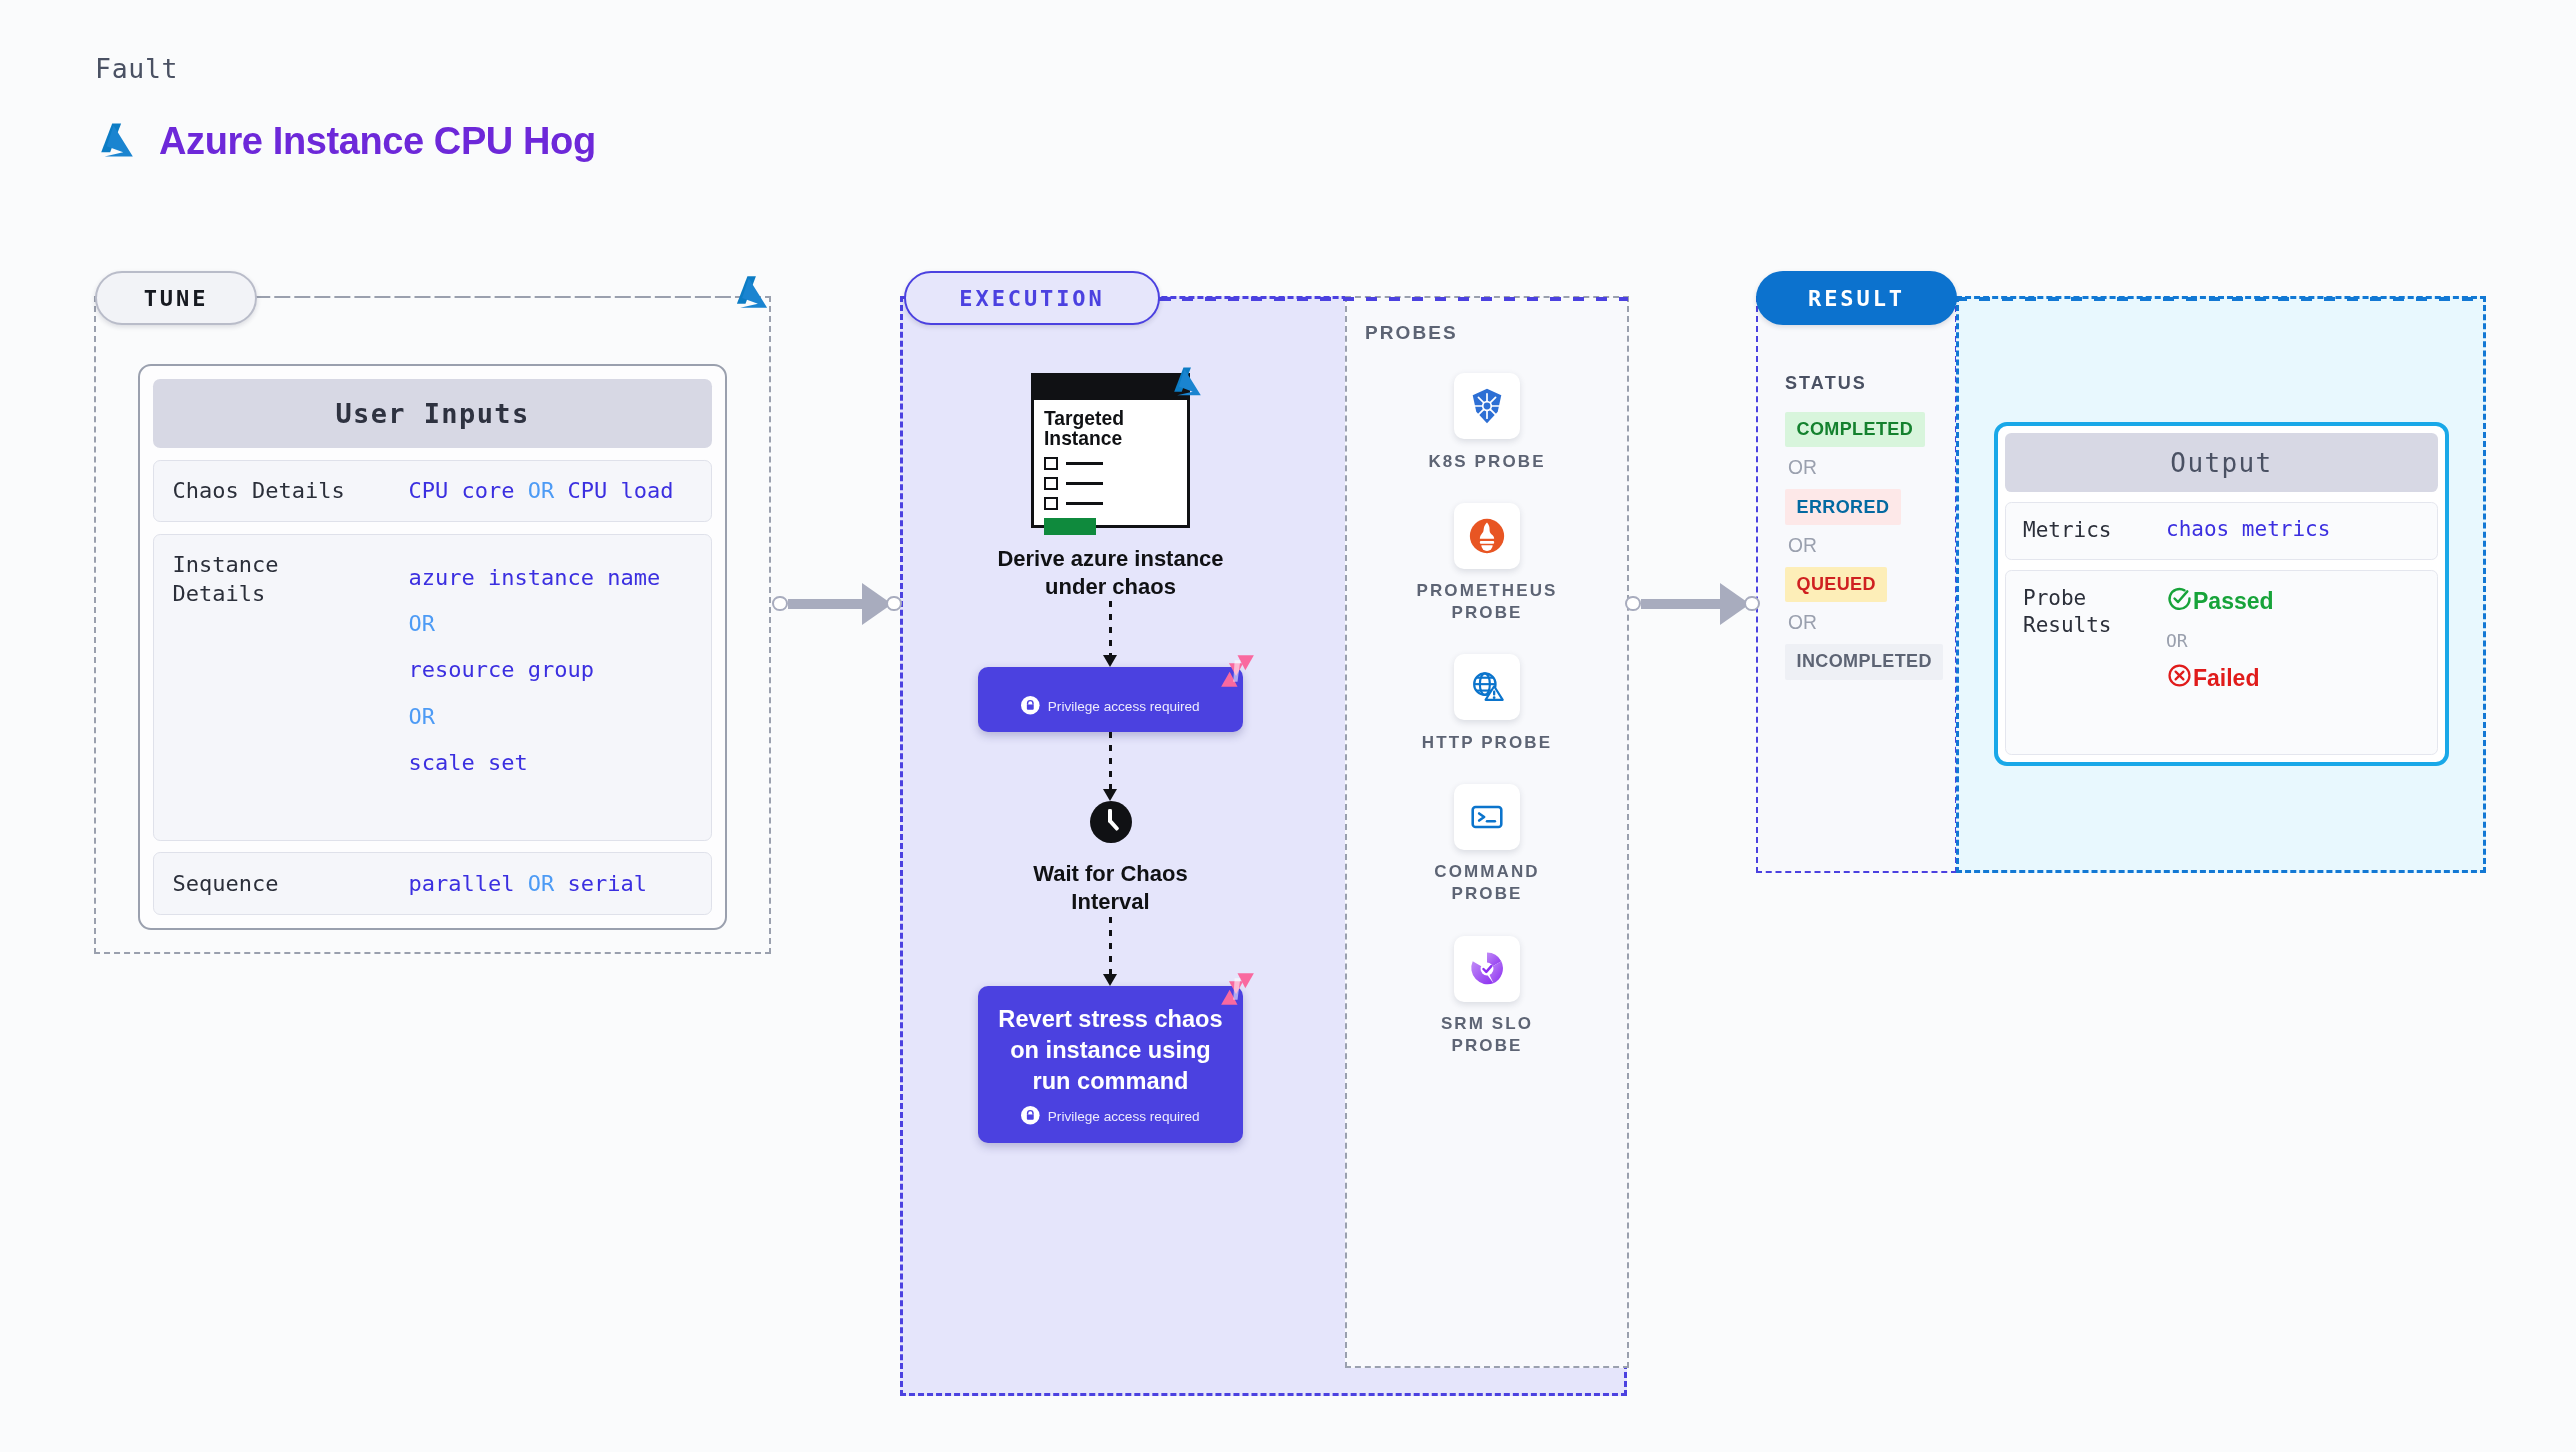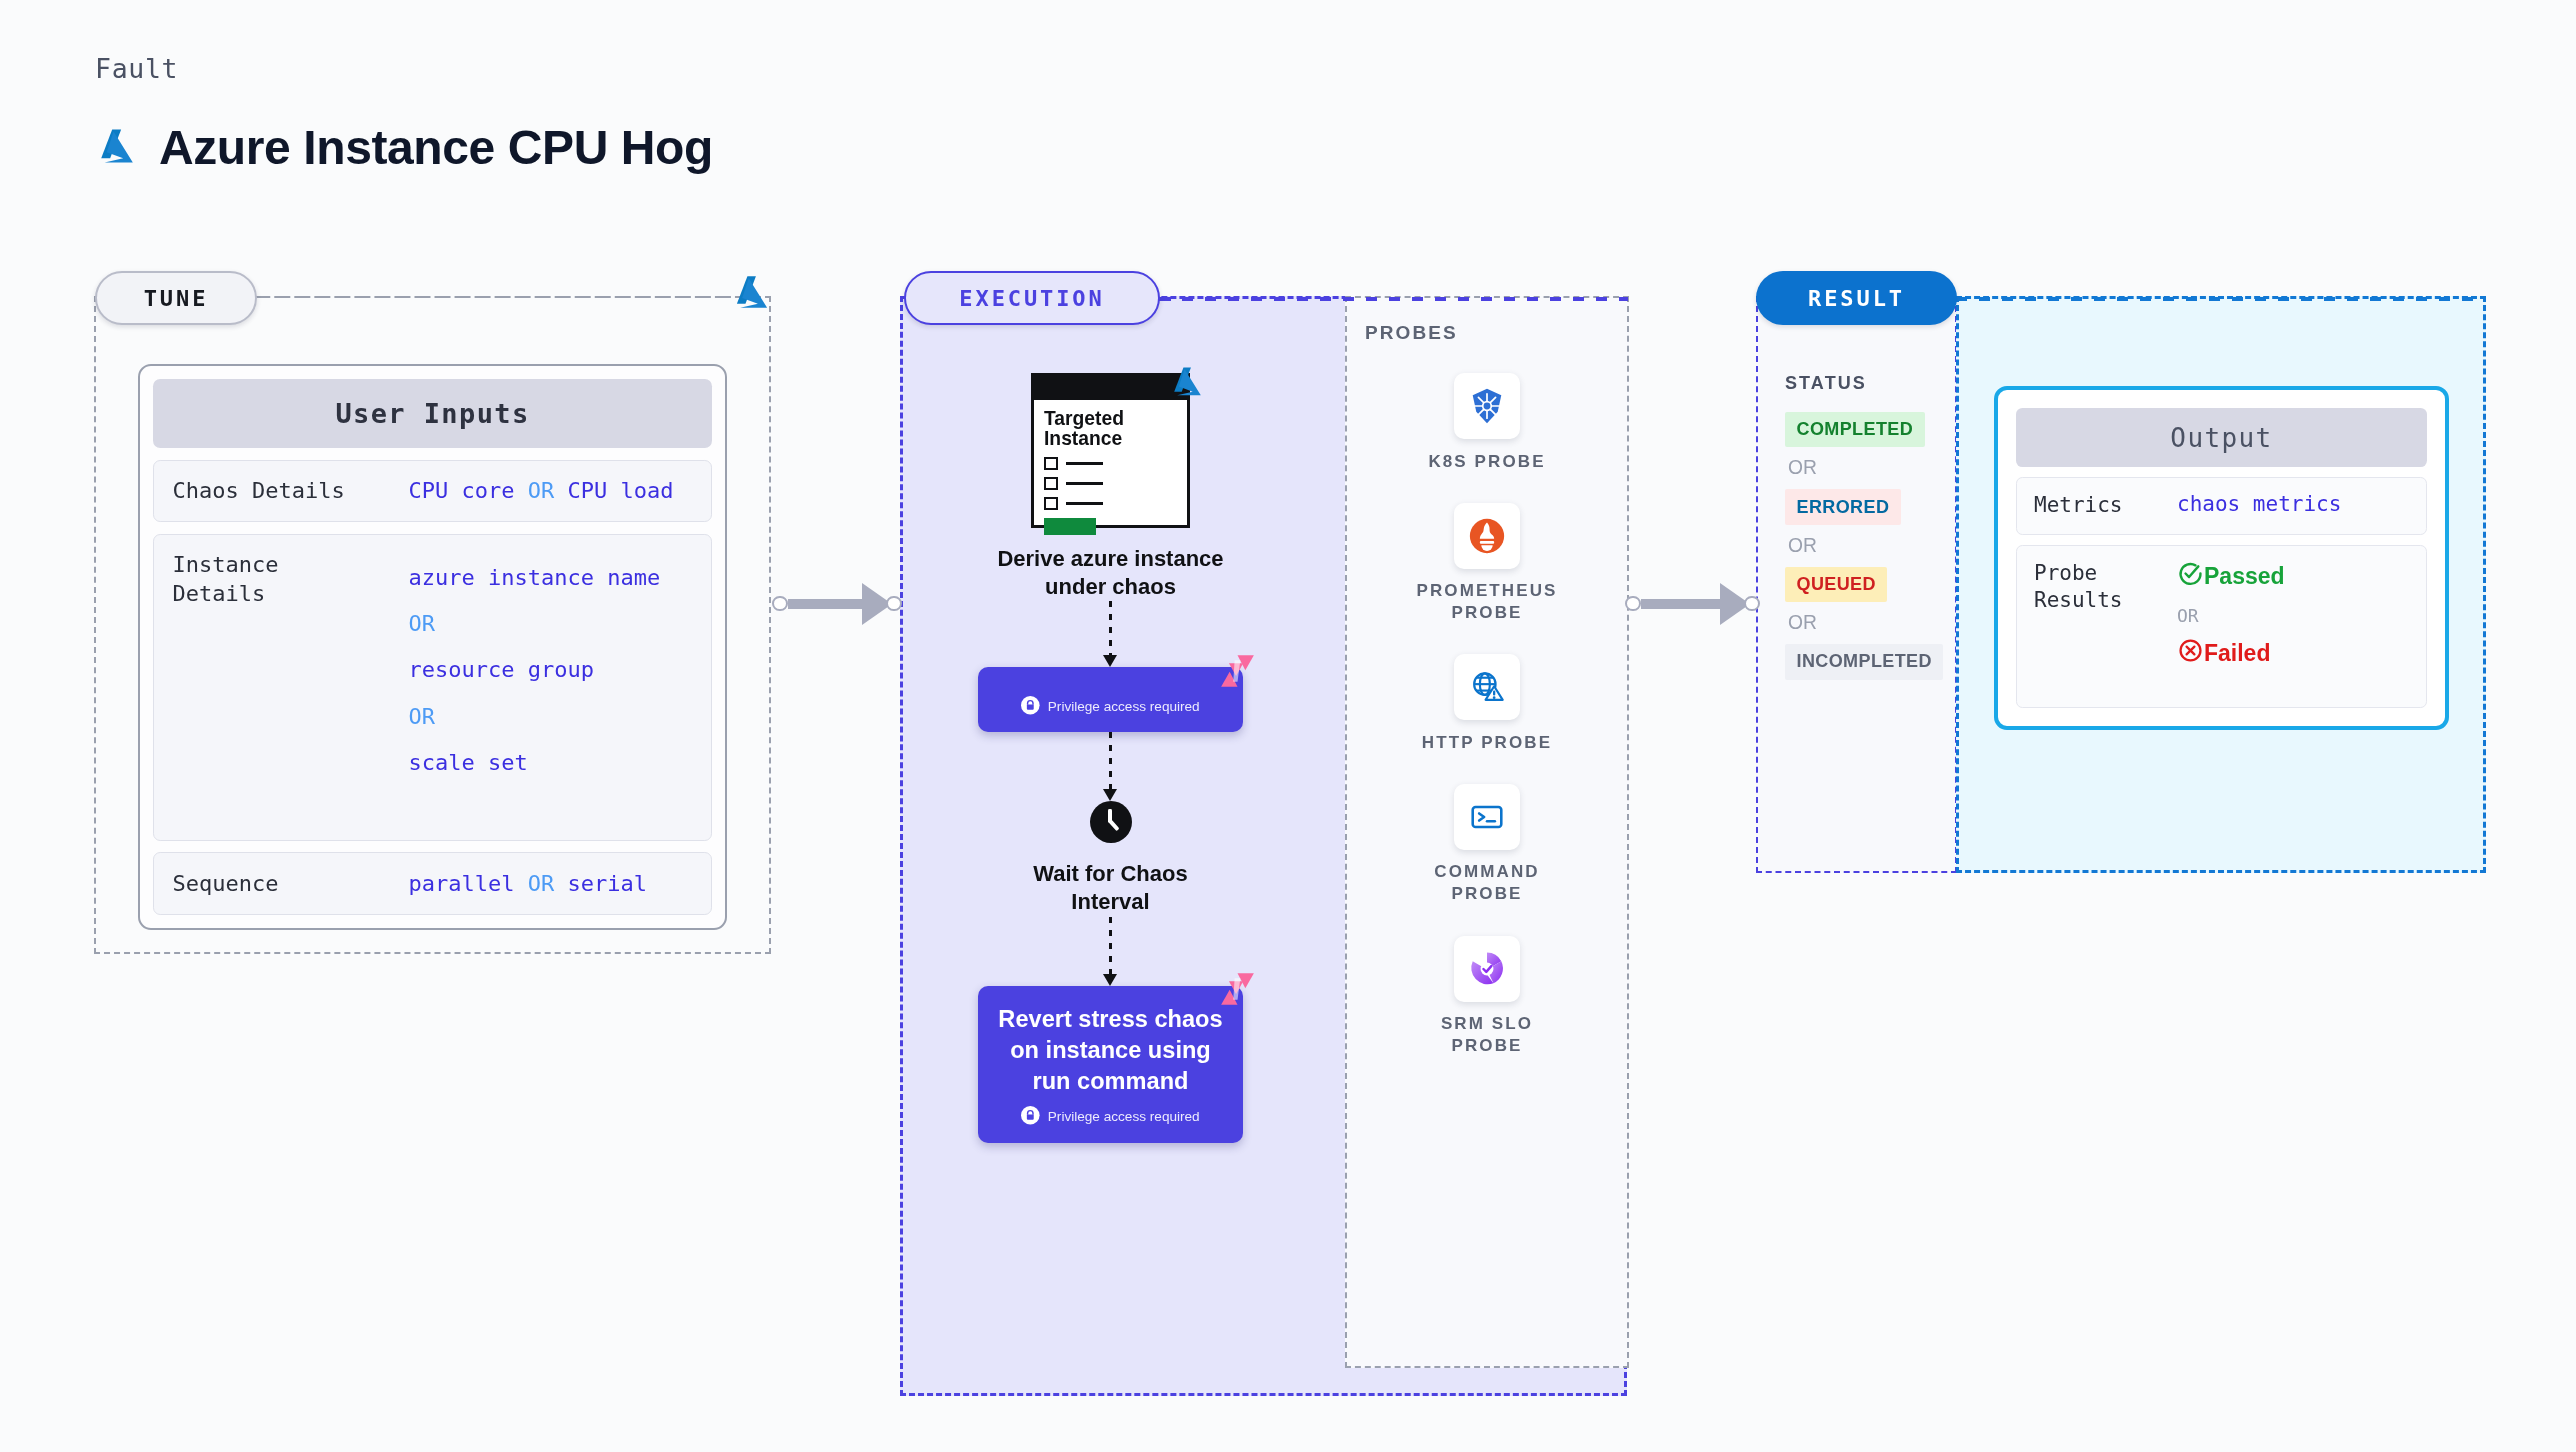--- a/index.html
+++ b/index.html
@@ -11,21 +11,21 @@
   }
   .stage { position: relative; width: 2576px; height: 1452px; }
 
   
   .fault-label {
     position: absolute; left: 95px; top: 53px;
     font-family: "DejaVu Sans Mono", monospace;
     font-size: 26.5px; color: #4a5163; letter-spacing: 0.7px;
   }
   .title-row { position: absolute; left: 95px; top: 120px; display: flex; align-items: center; gap: 20px; }
-  .title-text { font-size: 48px; font-weight: bold; color: #0f172a; letter-spacing: -0.4px; }
+  .title-text { font-size: 38px; font-weight: bold; color: #6d28d9; letter-spacing: -0.4px; }
   .azure-logo { display: block; }
 
   
   .panel-badge {
     position: absolute; display: flex; align-items: center; justify-content: center;
     border-radius: 716px; font-family: "DejaVu Sans Mono", monospace;
     font-weight: bold; letter-spacing: 2.9px; z-index: 8;
     box-shadow: 0 2.1px 5px rgba(30,30,60,.14);
   }
   .badge-tune { left: 95px; top: 271px; width: 162px; height: 54px;
@@ -133,23 +133,23 @@
   .status-list { position: absolute; left: 1785px; top: 412px; width: 165px;
     display: flex; flex-direction: column; align-items: flex-start; gap: 0; }
   .st-badge { display: inline-block; border-radius: 2px; padding: 7.2px 11.5px;
     font-size: 18px; font-weight: bold; letter-spacing: 0.4px; }
   .st-or { font-size: 19.3px; color: #9aa0ae; padding: 10px 2.9px; }
   .b-completed { background: #d8f5dc; color: #14812e; }
   .b-errored { background: #fde8e8; color: #0369a1; }
   .b-queued { background: #fdeeb8; color: #cf2020; }
   .b-incompleted { background: #eef0f5; color: #5d6474; }
 
-  .out-card { position: absolute; left: 1994px; top: 386px; width: 455px; height: 344px;
+  .out-card { position: absolute; left: 1994px; top: 422px; width: 455px; height: 344px;
     background: #ffffff; border: 4.3px solid #19a8e8; border-radius: 13px;
-    padding: 18px; display: flex; flex-direction: column; gap: 10px; }
+    padding: 7px; display: flex; flex-direction: column; gap: 10px; }
   .out-head { background: #d7d8e4; border-radius: 6.4px; height: 59px;
     display: flex; align-items: center; justify-content: center;
     font-family: "DejaVu Sans Mono", monospace; font-size: 26px;
     color: #4a5163; letter-spacing: 1.4px; }
   .out-row { background: #fafbfd; border: 1.4px solid #e4e6ee; border-radius: 6.4px;
     padding: 14.3px 17px; display: flex; align-items: flex-start;
     font-family: "DejaVu Sans Mono", monospace; font-size: 21px; }
   .out-row .ok { color: #2b2f3a; width: 143px; flex: none; line-height: 1.3; white-space: pre-line; }
   .out-row .ov { color: #3b2fe0; }
   .out-row.tall { flex: 1; }

